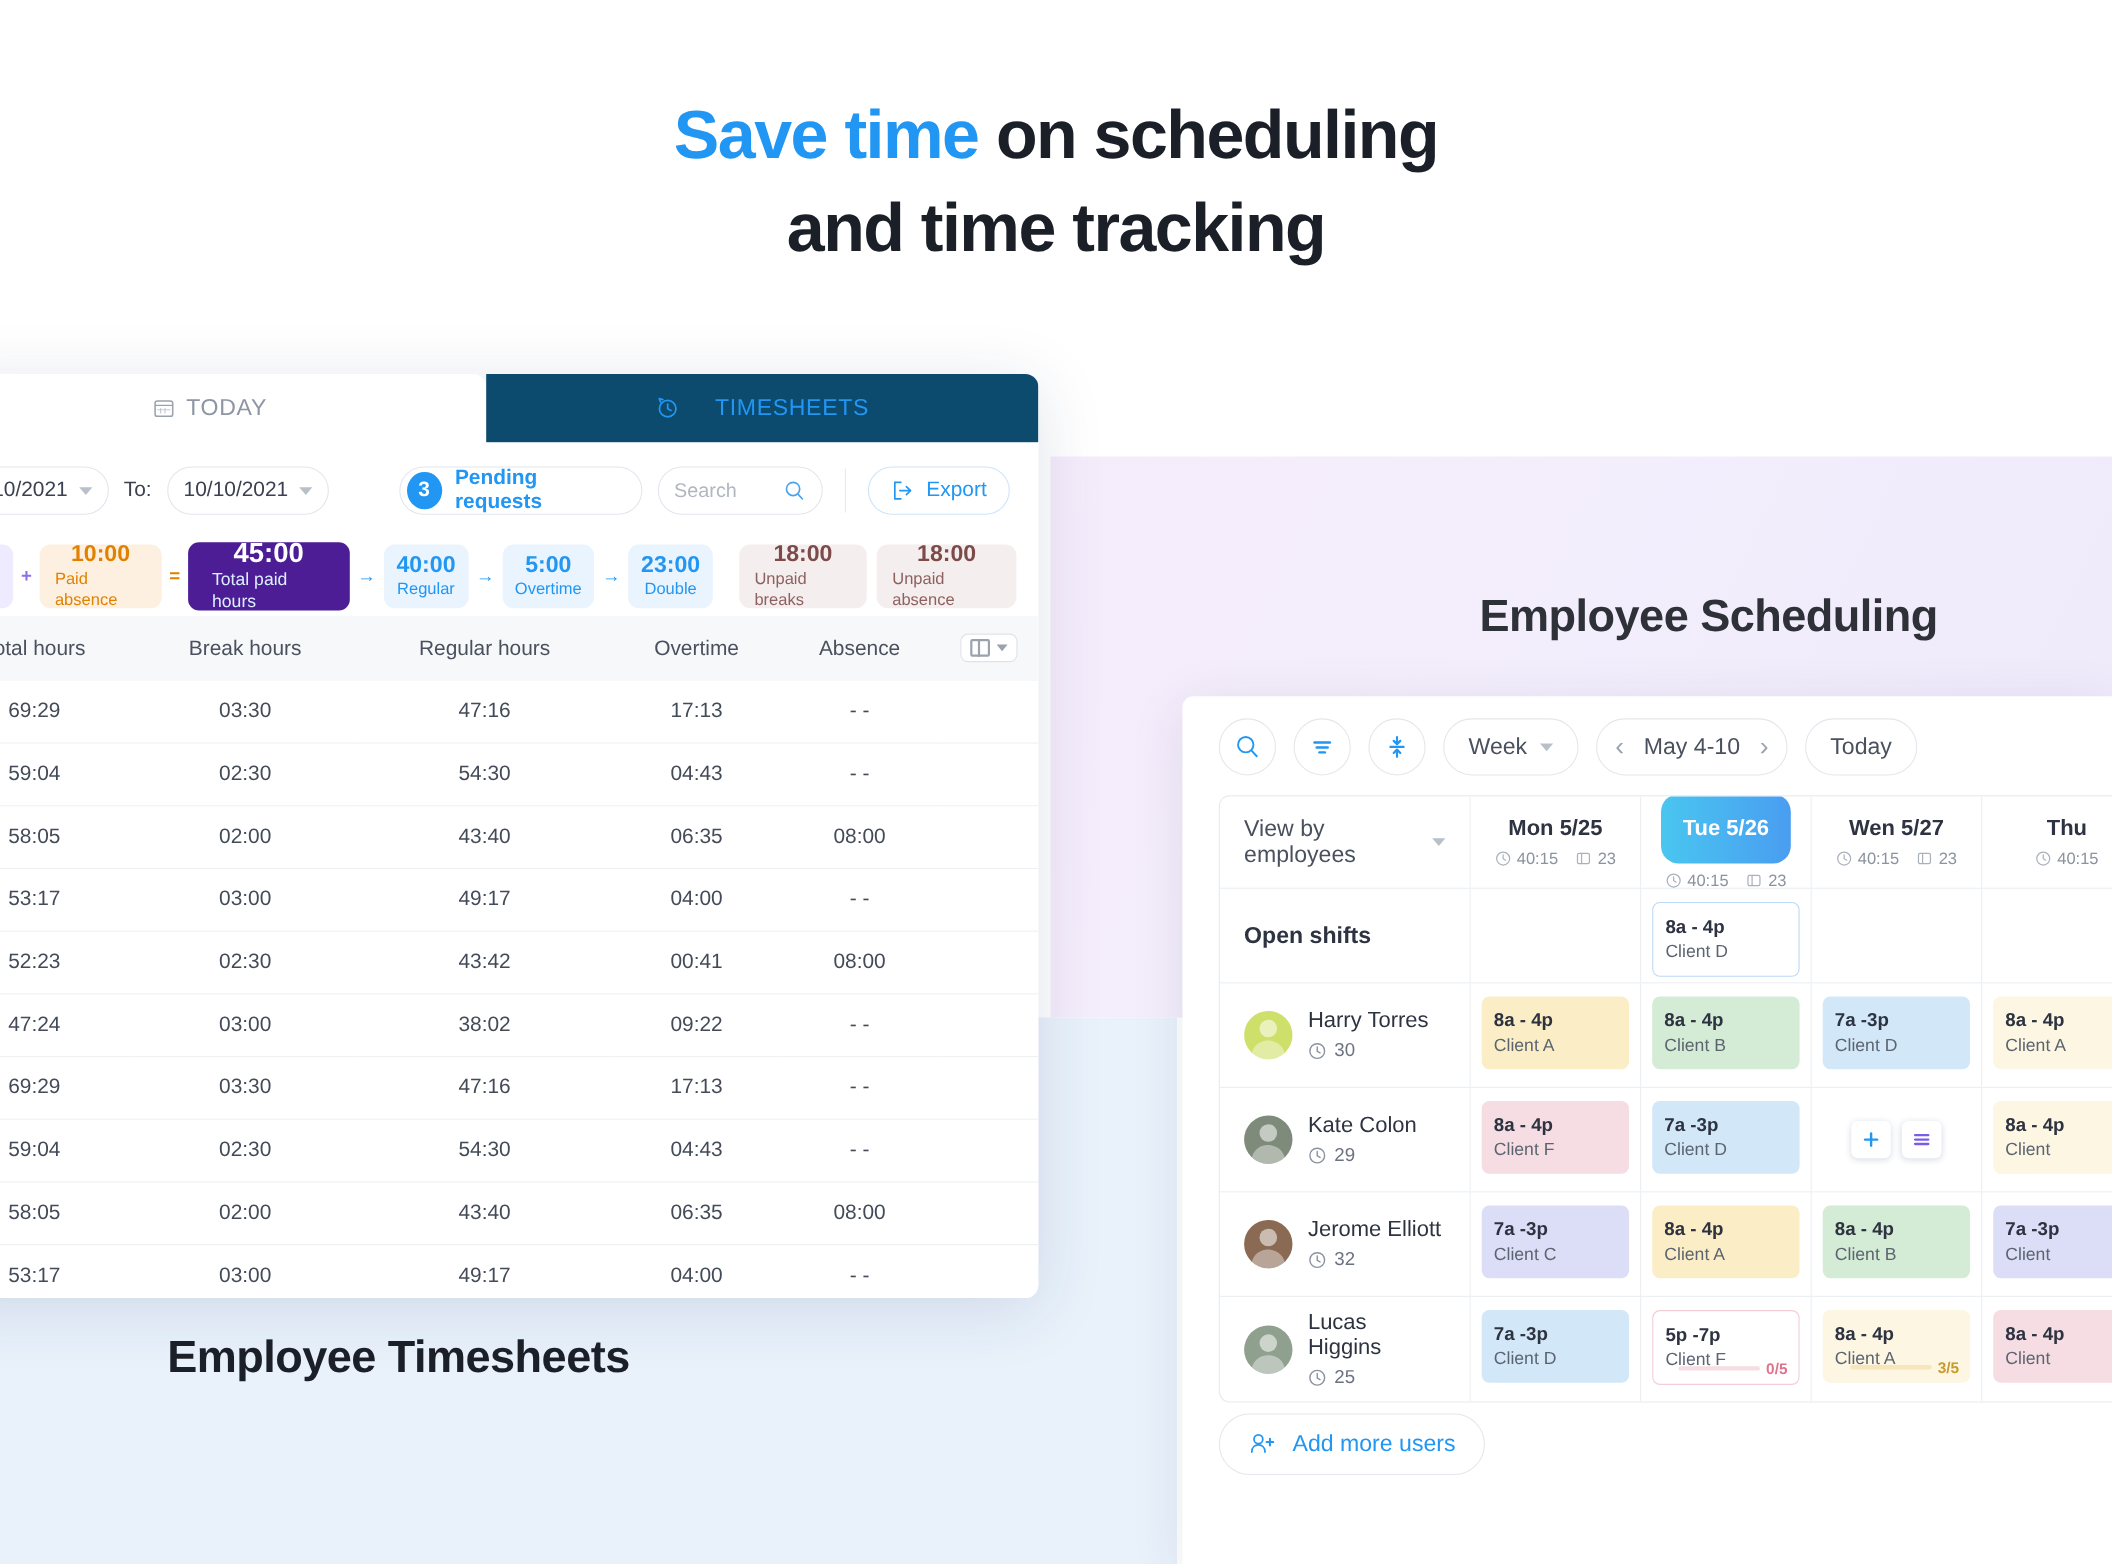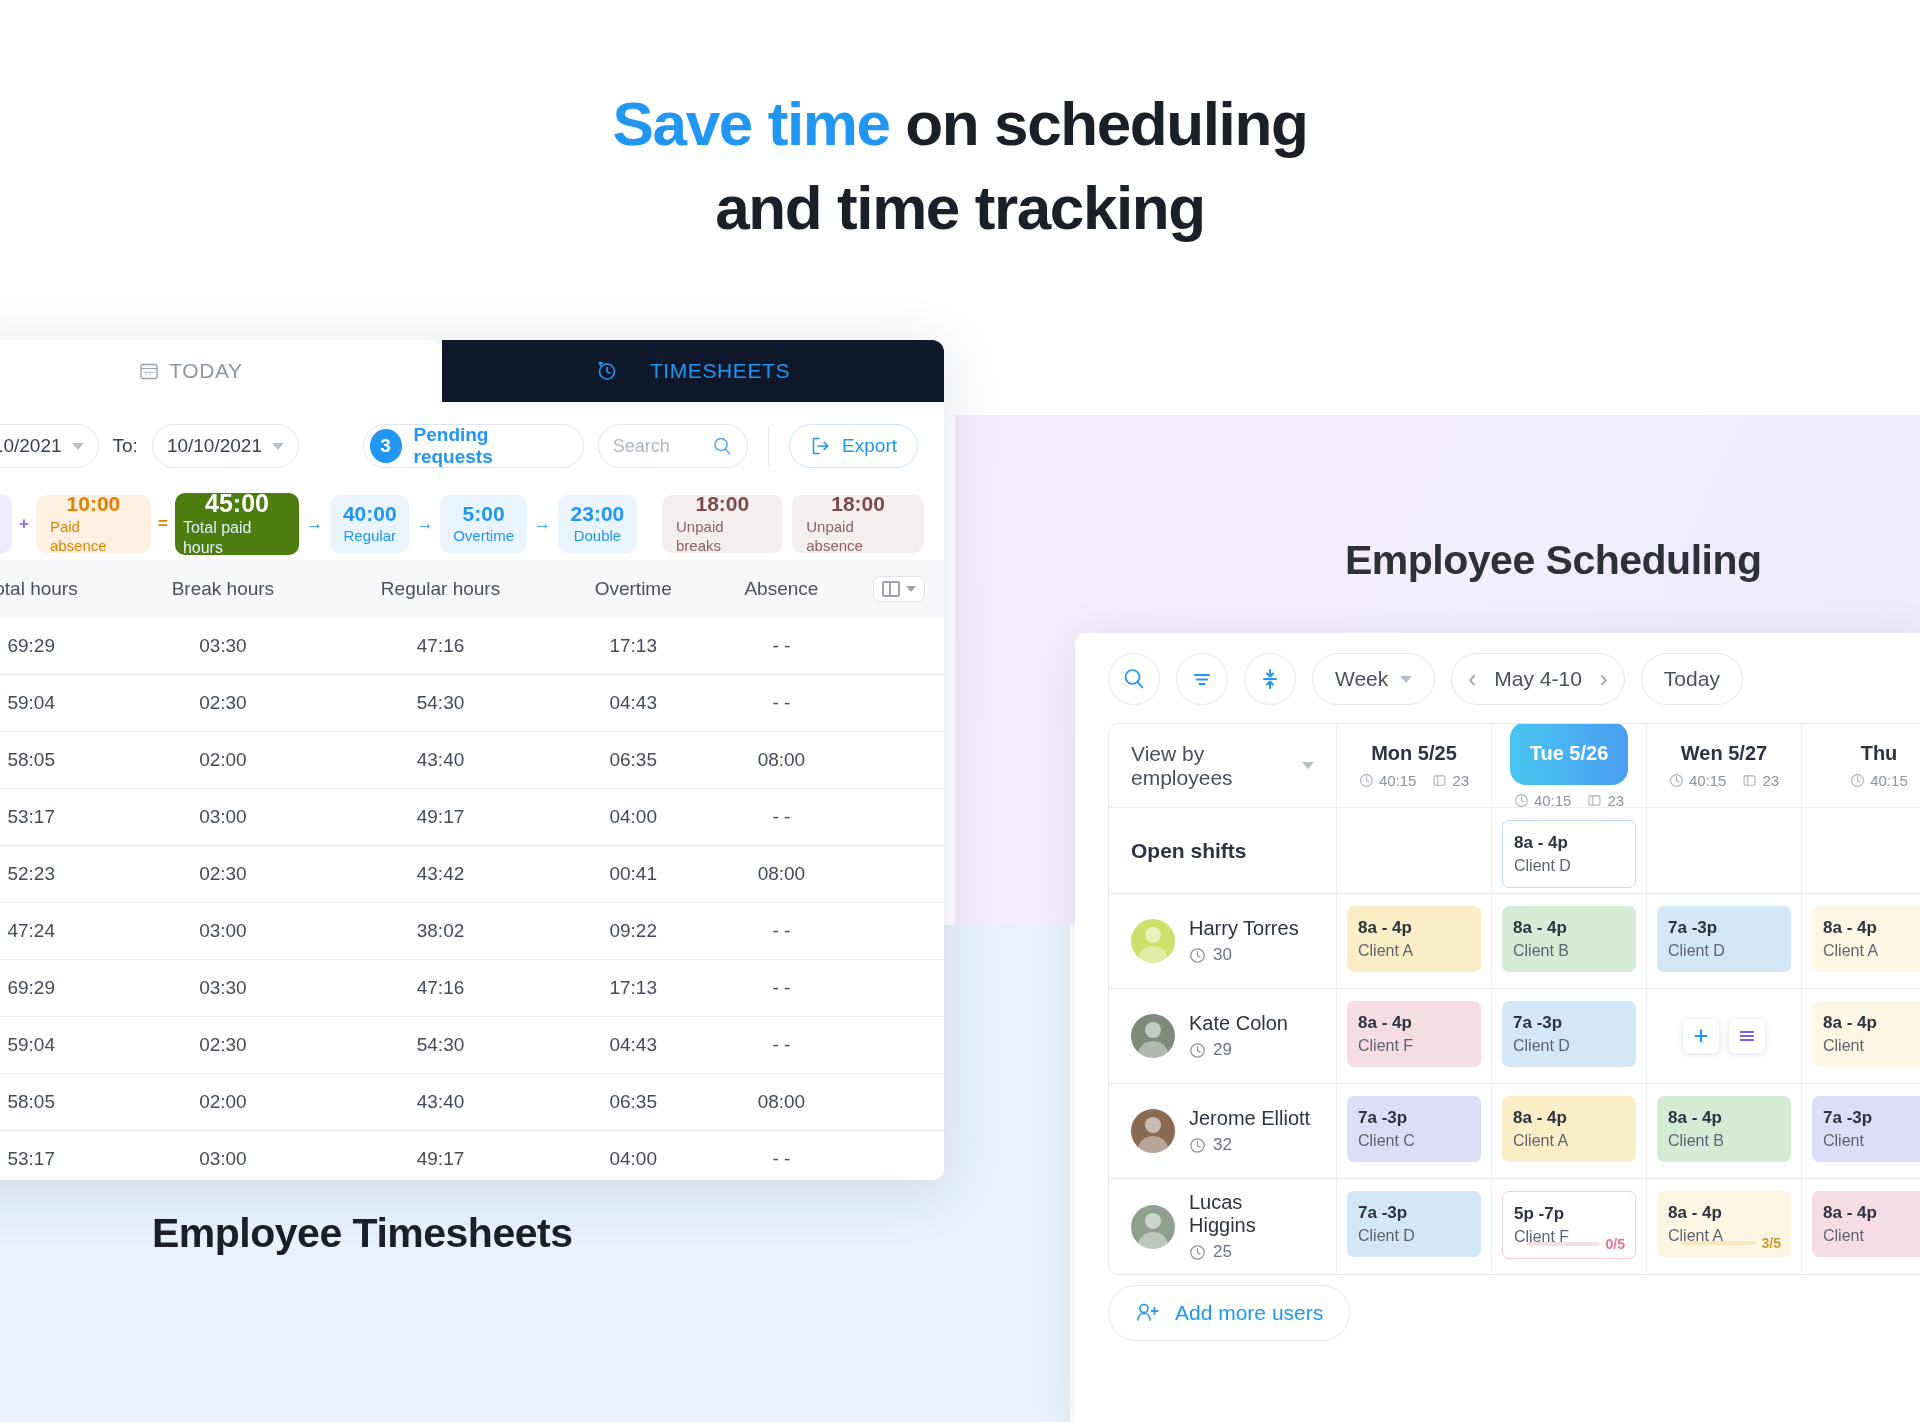--- a/index.html
+++ b/index.html
@@ -48,21 +48,21 @@
   }
   #ts-tabs { display: flex; height: 62px; background: #f4f6f9; }
   .ts-tab {
     flex: 1; display: flex; align-items: center; justify-content: center;
     gap: 10px; font-size: 21px; letter-spacing: .6px;
     color: #9aa2ad; background: #f4f6f9;
   }
   .ts-tab.active-left {
     background: #ffffff; border-radius: 0 12px 0 0; color: #8d96a2;
   }
-  .ts-tab.active-right { color: #2196f3; background: #0f172a; gap: 32px; }
+  .ts-tab.active-right { color: #2196f3; background: #0c4a6e; gap: 32px; }
 
   #ts-filters {
     display: flex; align-items: center; gap: 14px;
     padding: 22px 26px 20px 22px; background: #fff;
   }
   .pill {
     border: 1px solid #e2e6ec; border-radius: 26px; background: #fff;
     display: flex; align-items: center; height: 44px;
   }
   .date-pill { padding: 0 14px; gap: 10px; font-size: 19px; color: #3a4150; }
@@ -90,21 +90,21 @@
     height: 58px;
   }
   .chip .v { font-size: 21px; font-weight: bold; line-height: 1.15; }
   .chip .k { font-size: 15px; line-height: 1.3; }
   .op { font-size: 17px; font-weight: bold; margin: 0 7px; }
   .chip-paidbreaks { background: #eeeaff; }
   .op-plus { color: #8d6fe8; }
   .chip-paidabsence { background: #fdf0e0; }
   .chip-paidabsence .v, .chip-paidabsence .k { color: #e08200; }
   .op-eq { color: #e08200; }
-  .chip-total { background: #4d7c0f; padding: 10px 8px; height: 62px; }
+  .chip-total { background: #4c1d95; padding: 10px 22px; height: 62px; }
   .chip-total .v { color: #fff; font-size: 25px; }
   .chip-total .k { color: #ddefff; font-size: 16px; }
   .op-arrow { color: #2196f3; }
   .chip-blue { background: #e9f4fe; }
   .chip-blue .v, .chip-blue .k { color: #2196f3; }
   .chip-gap { width: 26px; }
   .chip-unpaid { background: #f5eeee; }
   .chip-unpaid .v { color: #7d4a4a; }
   .chip-unpaid .k { color: #8e6060; }
 

